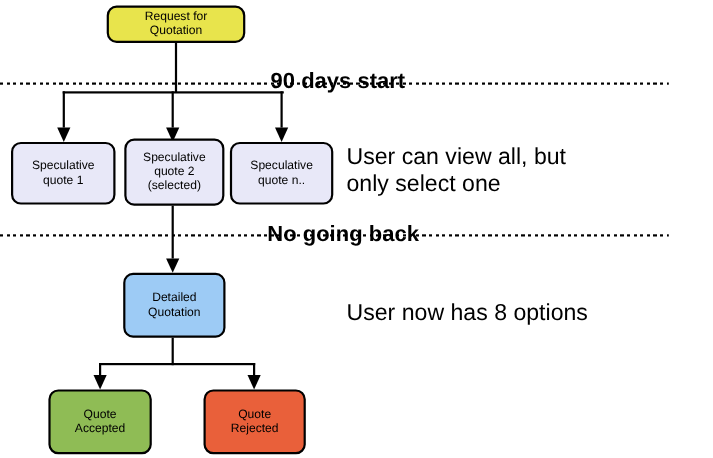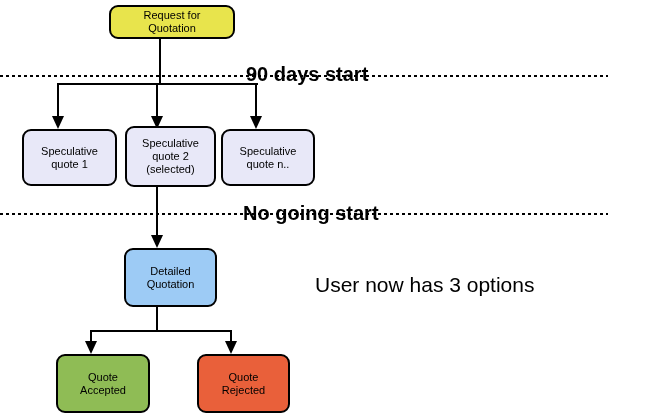--- a/index.html
+++ b/index.html
@@ -3,21 +3,21 @@
 <meta charset="utf-8">
 <style>
   html,body{margin:0;padding:0;background:#fff;}
   #stage{
     position:relative;width:648px;height:416px;background:#ffffff;overflow:hidden;
     font-family:"Liberation Sans",sans-serif;color:#000;
   }
   .node{
     position:absolute;border:2px solid #000;border-radius:9px;
     display:flex;align-items:center;justify-content:center;text-align:center;
-    font-size:11px;line-height:13px;white-space:pre-line;box-sizing:border-box;margin-left:12px;
+    font-size:11px;line-height:13px;white-space:pre-line;box-sizing:border-box;
   }
   .annotation{position:absolute;font-size:21px;line-height:25px;white-space:pre-line;}
   .note{position:absolute;font-size:20px;line-height:20px;font-weight:bold;white-space:nowrap;}
   .dotline{
     position:absolute;left:0;width:608px;height:2px;
     background:repeating-linear-gradient(90deg,#000 0 3px,transparent 3px 6px);
   }
   .edge{position:absolute;background:#000;}
   .arrowhead{
     position:absolute;width:0;height:0;
@@ -70,15 +70,17 @@
   <div class="node" id="n-spec3" style="background: rgb(232, 232, 248);">Speculative
 quote n..</div>
   <div class="node" id="n-detailed" style="background: rgb(157, 203, 245);">Detailed
 Quotation</div>
   <div class="node" id="n-accepted" style="background: rgb(143, 188, 85);">Quote
 Accepted</div>
   <div class="node" id="n-rejected" style="background: rgb(233, 96, 58);">Quote
 Rejected</div>
 
   <div class="note" style="left:246px;top:64px">90 days start</div>
-  <div class="note" style="left:243px;top:203px">No going start</div>
-  <div class="annotation" style="left:315px;top:272px">User now has 3 options</div>
+  <div class="annotation" style="left:315px;top:130px">User can view all, but
+only select one</div>
+  <div class="note" style="left:243px;top:203px">No going back</div>
+  <div class="annotation" style="left:315px;top:272px">User now has 8 options</div>
 </div>
 
 </body></html>

